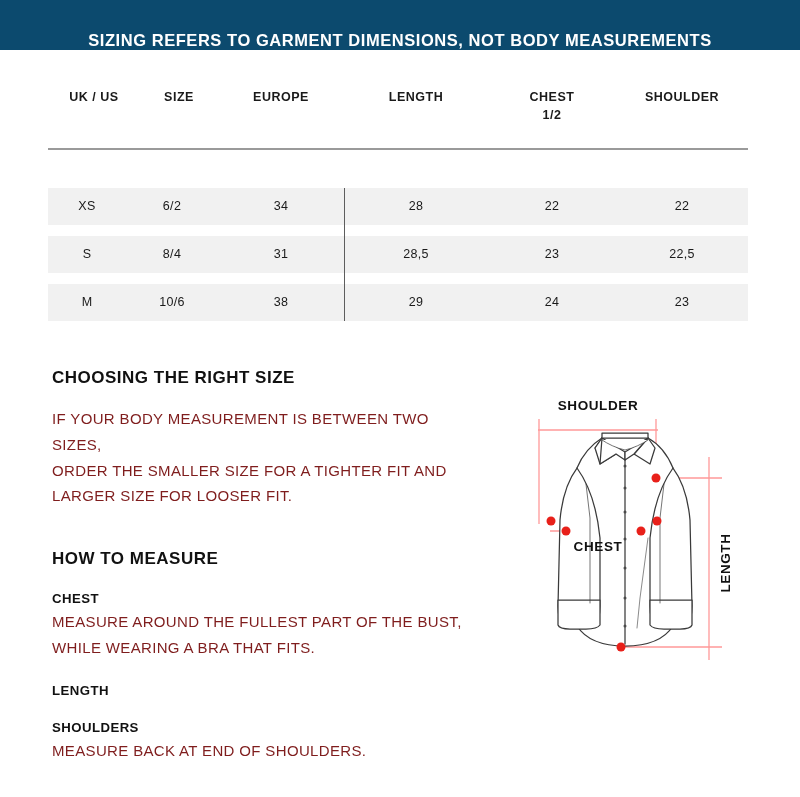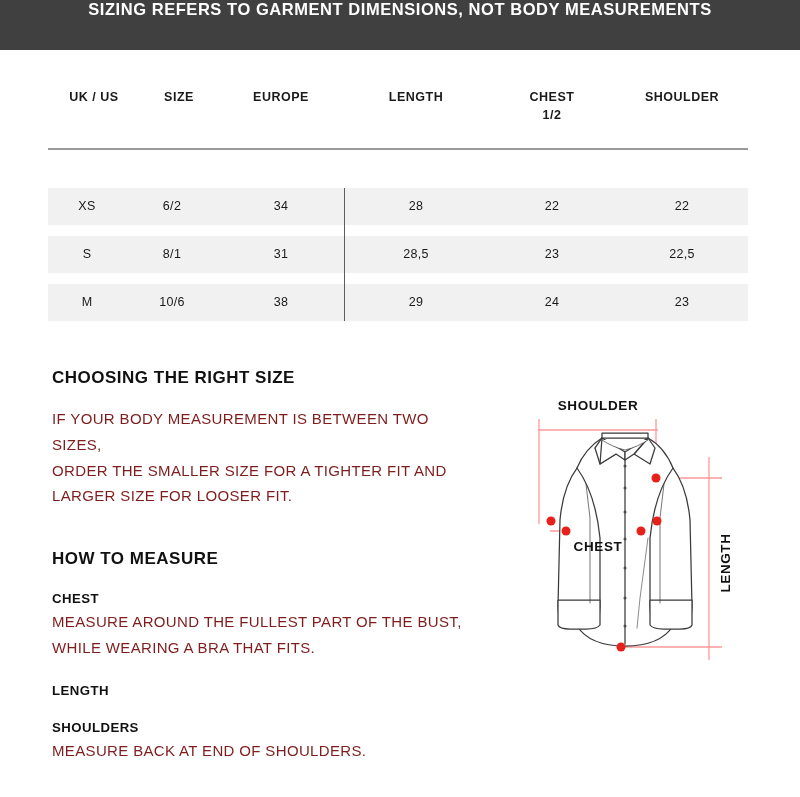--- a/index.html
+++ b/index.html
@@ -14,23 +14,23 @@
     color: #1a1a1a;
     position: relative;
     overflow: hidden;
   }
 
   
   .banner {
     position: absolute;
     left: 0; top: 0;
     width: 800px; height: 50px;
-    background: #404040;
+    background: #0c4a6e;
     display: flex;
-    align-items: flex-start;
+    align-items: flex-end;
     justify-content: center;
   }
   .banner-title {
     color: #ffffff;
     font-size: 16.5px;
     font-weight: 700;
     letter-spacing: 0.55px;
     text-transform: uppercase;
     white-space: nowrap;
   }
@@ -172,21 +172,21 @@
       <div class="td col-size">XS</div>
       <div class="td col-ukus">6/2</div>
       <div class="td col-europe">34</div>
       <div class="td col-length">28</div>
       <div class="td col-chest">22</div>
       <div class="td col-shoulder">22</div>
     </div>
 
     <div class="row">
       <div class="td col-size">S</div>
-      <div class="td col-ukus">8/1</div>
+      <div class="td col-ukus">8/4</div>
       <div class="td col-europe">31</div>
       <div class="td col-length">28,5</div>
       <div class="td col-chest">23</div>
       <div class="td col-shoulder">22,5</div>
     </div>
 
     <div class="row">
       <div class="td col-size">M</div>
       <div class="td col-ukus">10/6</div>
       <div class="td col-europe">38</div>

